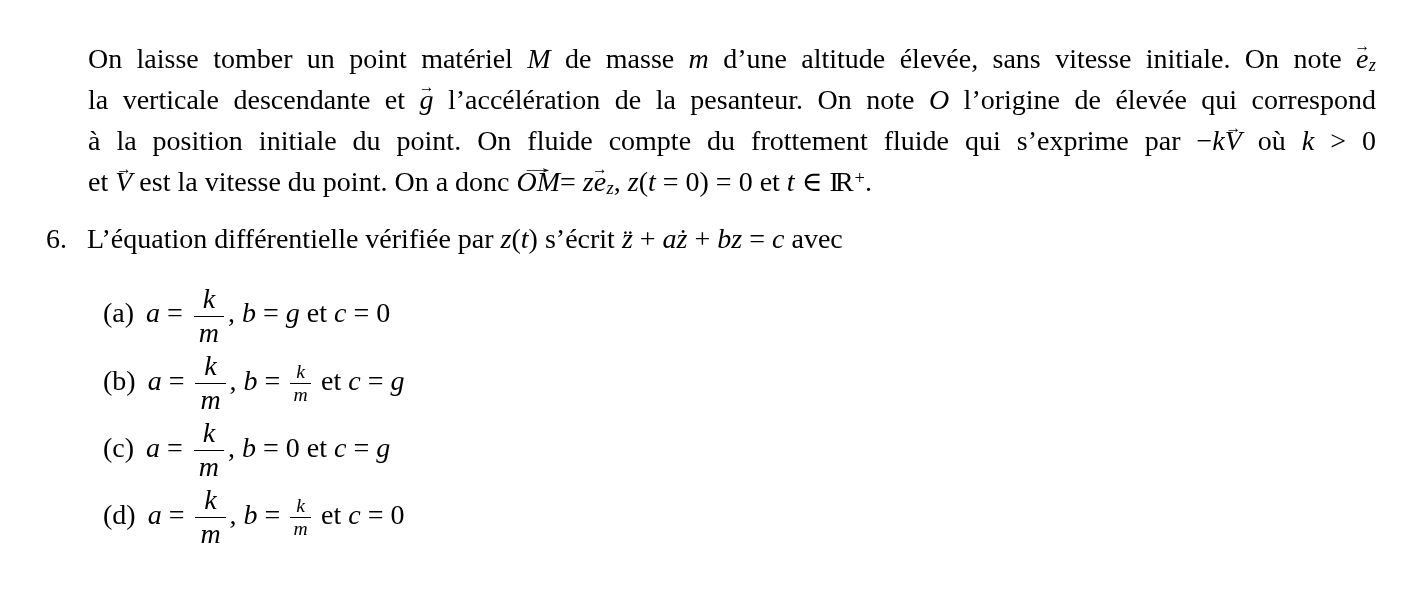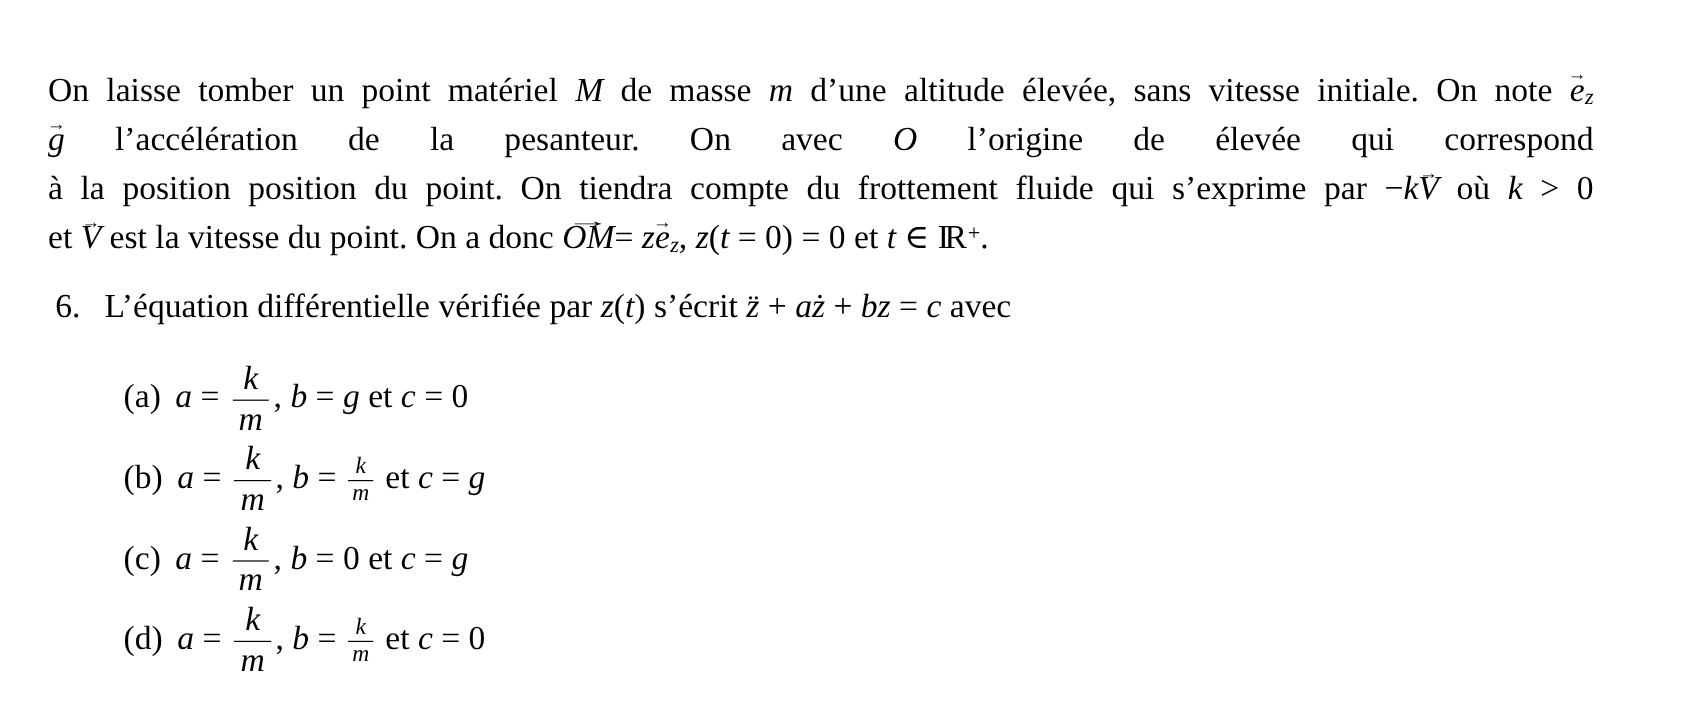--- a/index.html
+++ b/index.html
@@ -12,23 +12,22 @@
     overflow: hidden;
     background: #ffffff;
     color: #000000;
     font-family: "Liberation Serif", "DejaVu Serif", serif;
     font-size: 28px;
   }
   .page { width: 1406px; height: 607px; position: relative; }
 
   
   .para {
-    padding: 38px 0 0 40px;
+    padding: 38px 0 0 88px;
     width: 1288px;
-    margin-top: 17px;
   }
   .line {
     line-height: 41px;
     text-align: justify;
     text-align-last: justify;
     white-space: normal;
   }
   .line.last {
     text-align: left;
     text-align-last: auto;
@@ -103,22 +102,22 @@
   .options { margin: 26px 0 0 103px; }
   .option { margin-bottom: 5px; line-height: 36px; }
   .opt-label { margin-right: 12px; }
 </style>
 </head>
 <body>
 
 <div class="page">
   <div class="para" id="paragraph">
       <div class="line"><span class="rm">On laisse tomber un point matériel </span><span class="it">M</span><span class="rm"> de masse </span><span class="it">m</span><span class="rm"> d’une altitude élevée, sans vitesse initiale. On note </span><span class="vec"><span class="arrow">→</span><span class="base">e</span></span><sub class="msub">z</sub></div>
-      <div class="line"><span class="vec"><span class="arrow">→</span><span class="base">g</span></span><span class="rm"> l’accélération de la pesanteur. On avec </span><span class="it">O</span><span class="rm"> l’origine de élevée qui correspond</span></div>
-      <div class="line"><span class="rm">à la position position du point. On tiendra compte du frottement fluide qui s’exprime par −</span><span class="it">k</span><span class="vec"><span class="arrow">→</span><span class="base">V</span></span><span class="rm"> où </span><span class="it">k</span><span class="rm"> &gt; 0</span></div>
+      <div class="line"><span class="rm">la verticale descendante et </span><span class="vec"><span class="arrow">→</span><span class="base">g</span></span><span class="rm"> l’accélération de la pesanteur. On note </span><span class="it">O</span><span class="rm"> l’origine de élevée qui correspond</span></div>
+      <div class="line"><span class="rm">à la position initiale du point. On fluide compte du frottement fluide qui s’exprime par −</span><span class="it">k</span><span class="vec"><span class="arrow">→</span><span class="base">V</span></span><span class="rm"> où </span><span class="it">k</span><span class="rm"> &gt; 0</span></div>
       <div class="line last"><span class="rm">et </span><span class="vec"><span class="arrow">→</span><span class="base">V</span></span><span class="rm"> est la vitesse du point. On a donc </span><span class="vec wide"><span class="arrow">→</span><span class="base">OM</span></span><span class="rm">= </span><span class="it">z</span><span class="vec"><span class="arrow">→</span><span class="base">e</span></span><sub class="msub">z</sub><span class="rm">, </span><span class="it">z</span><span class="rm">(</span><span class="it">t</span><span class="rm"> = 0) = 0 et </span><span class="it">t</span><span class="rm"> ∈ </span><span class="bb">IR</span><sup class="msup">+</sup><span class="rm">.</span></div>
     </div>
 
   <div class="question">
     <span class="qnum">6.</span><span class="qbody" id="question-body"><span class="rm">L’équation différentielle vérifiée par </span><span class="it">z</span><span class="rm">(</span><span class="it">t</span><span class="rm">) s’écrit </span><span class="it">z̈</span><span class="rm"> + </span><span class="it">aż</span><span class="rm"> + </span><span class="it">bz</span><span class="rm"> = </span><span class="it">c</span><span class="rm"> avec</span></span>
   </div>
 
   <div class="options" id="options">
       <div class="option"><span class="opt-label">(a)</span><span class="opt-content"><span class="it">a</span><span class="rm"> = </span><span class="frac big"><span class="num">k</span><span class="fracbar"></span><span class="den">m</span></span><span class="rm">, </span><span class="it">b</span><span class="rm"> = </span><span class="it">g</span><span class="rm"> et </span><span class="it">c</span><span class="rm"> = 0</span></span></div>
       <div class="option"><span class="opt-label">(b)</span><span class="opt-content"><span class="it">a</span><span class="rm"> = </span><span class="frac big"><span class="num">k</span><span class="fracbar"></span><span class="den">m</span></span><span class="rm">, </span><span class="it">b</span><span class="rm"> = </span><span class="frac small"><span class="num">k</span><span class="fracbar"></span><span class="den">m</span></span><span class="rm"> et </span><span class="it">c</span><span class="rm"> = </span><span class="it">g</span></span></div>

